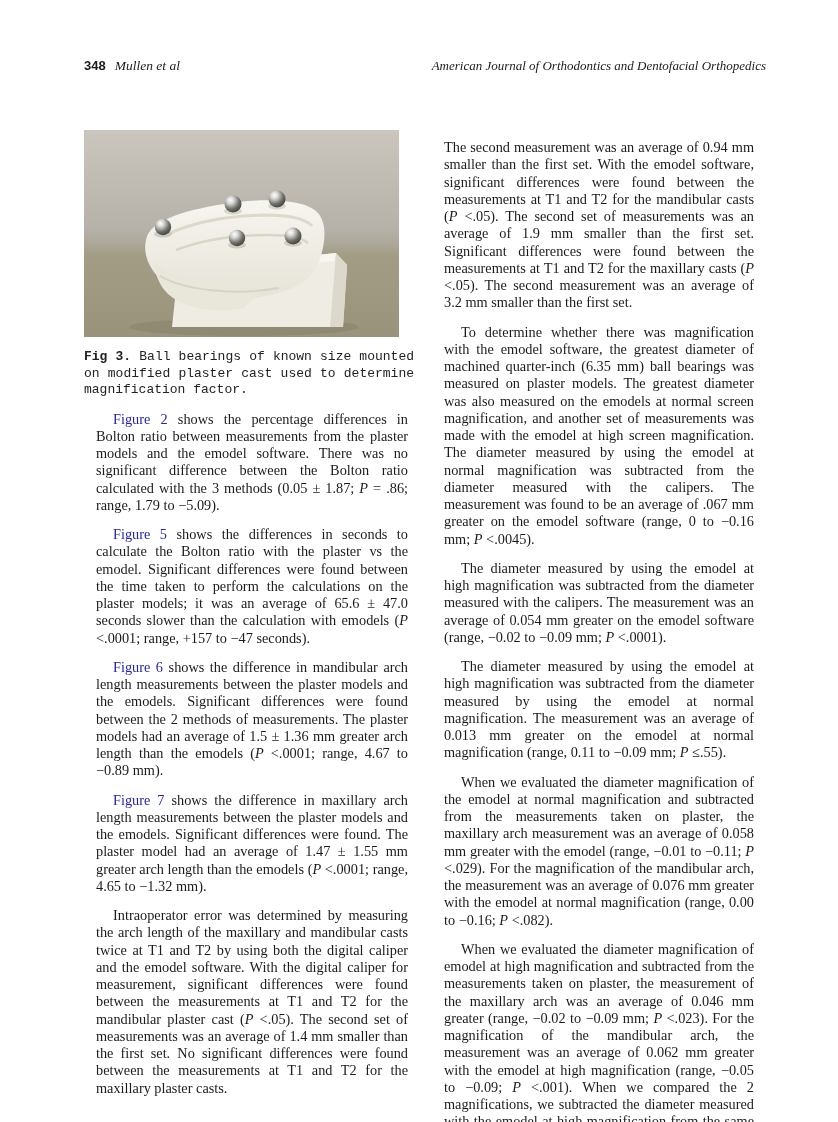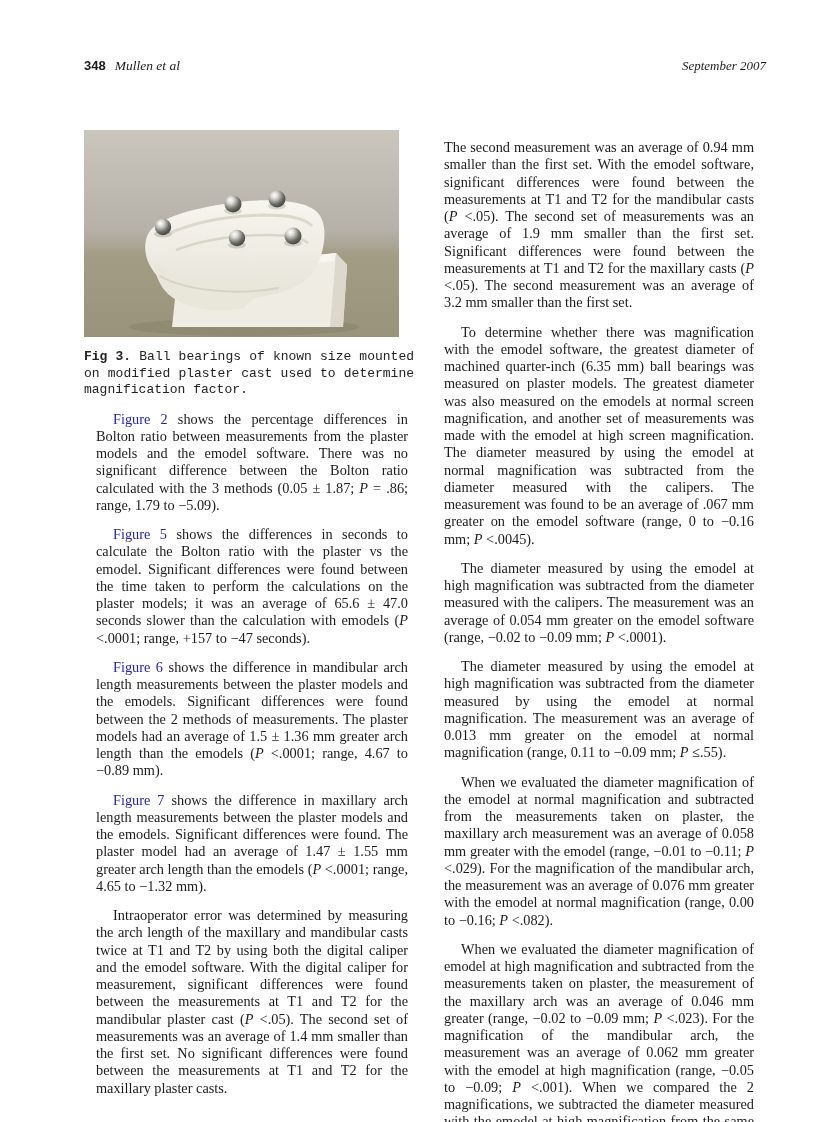--- a/index.html
+++ b/index.html
@@ -50,21 +50,21 @@
 </head>
 <body>
 
 <div class="page">
 
   <div class="page-header">
     <div class="header-left">
       <span class="page-num">348</span><span class="authors">Mullen et al</span>
     </div>
     <div class="header-right">
-      <div>September 2007</div>
+      <div>American Journal of Orthodontics and Dentofacial Orthopedics</div>
     </div>
   </div>
 
   <div class="columns">
 
     <div class="col-left">
 
       <div class="figure-photo" aria-label="White plaster dental cast with five metal ball bearings mounted on it, on a gray table">
         <svg width="315" height="207" viewBox="0 0 315 207" aria-hidden="true">
           <defs>

